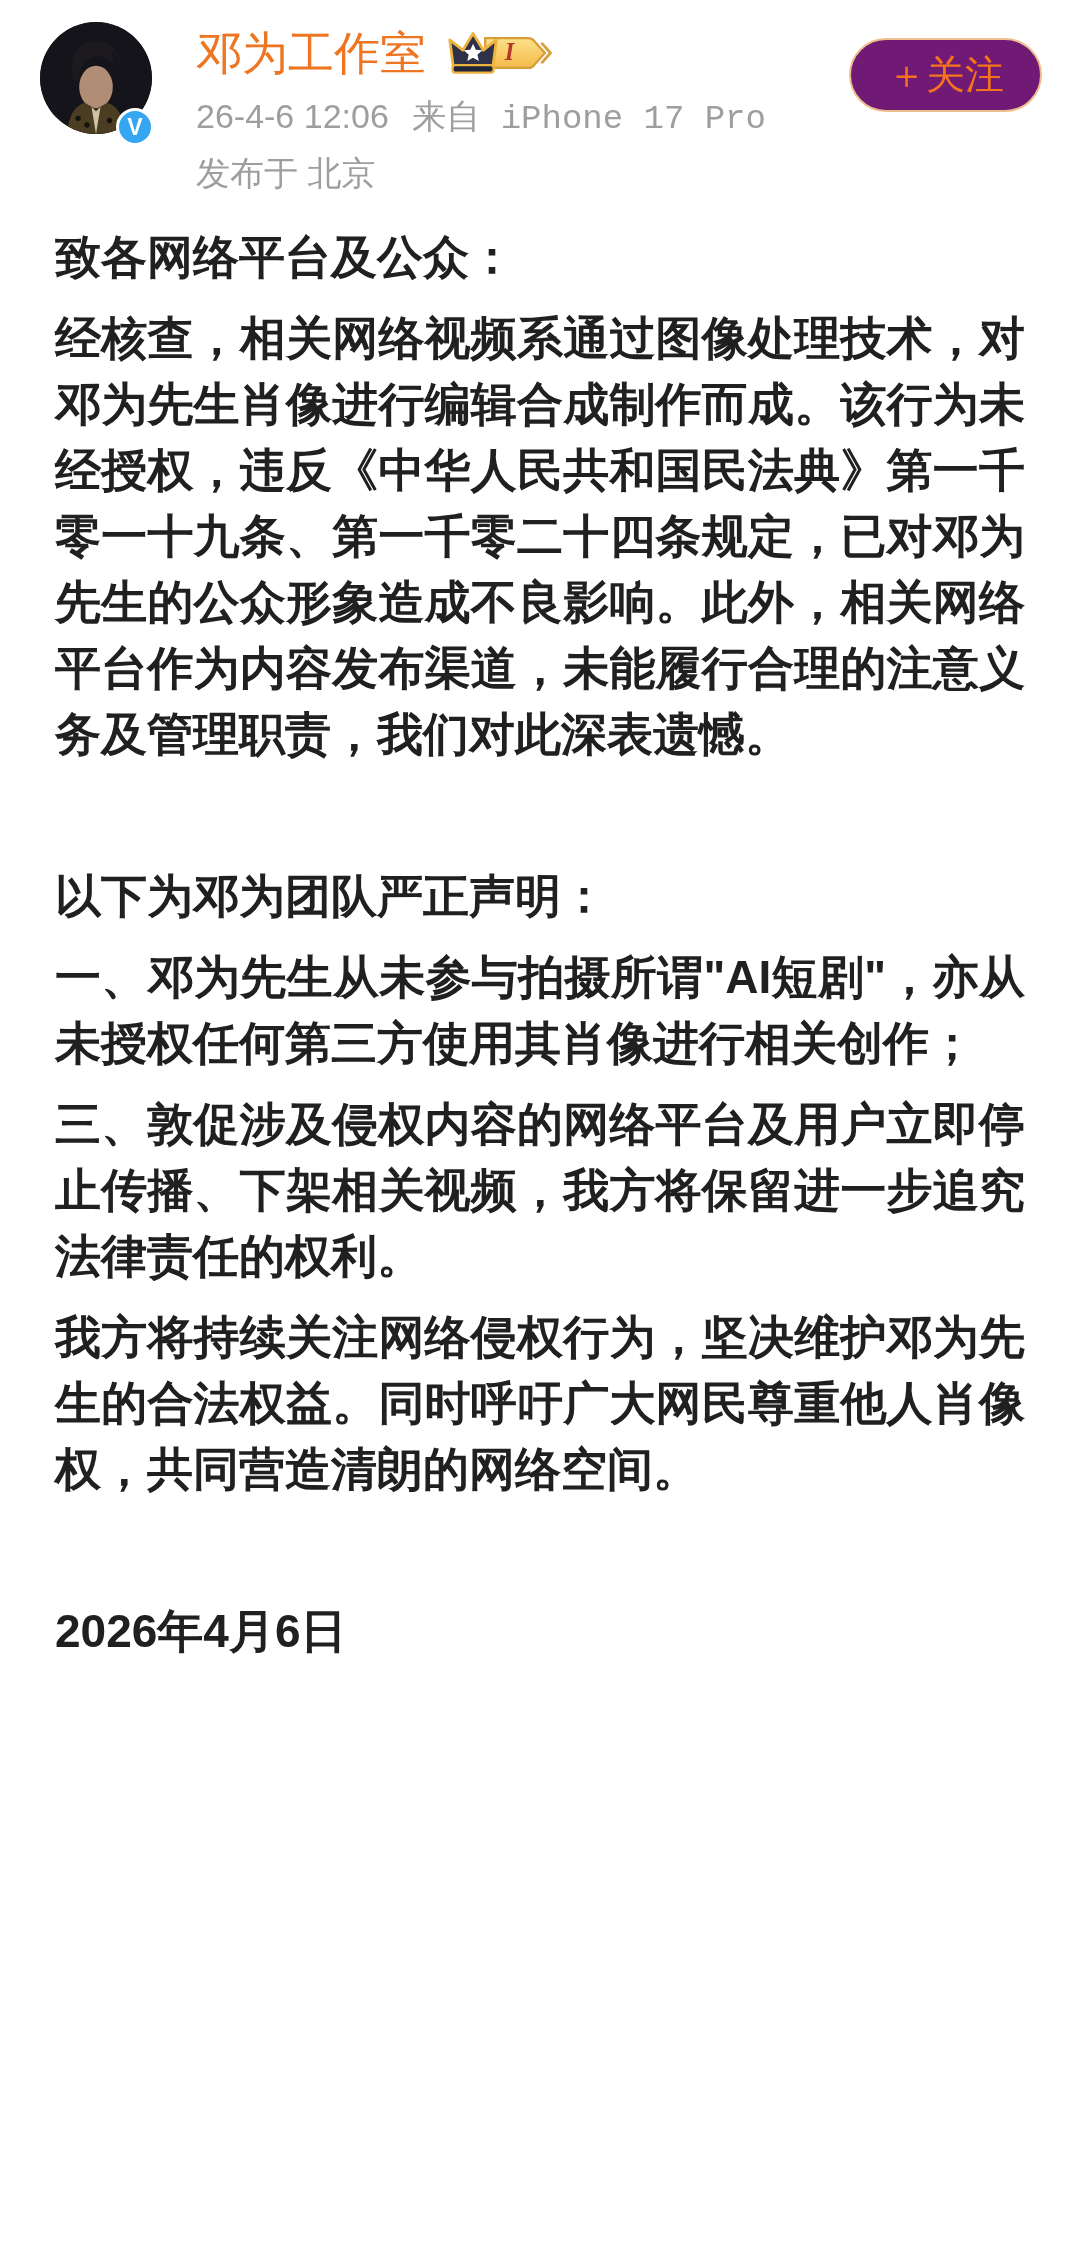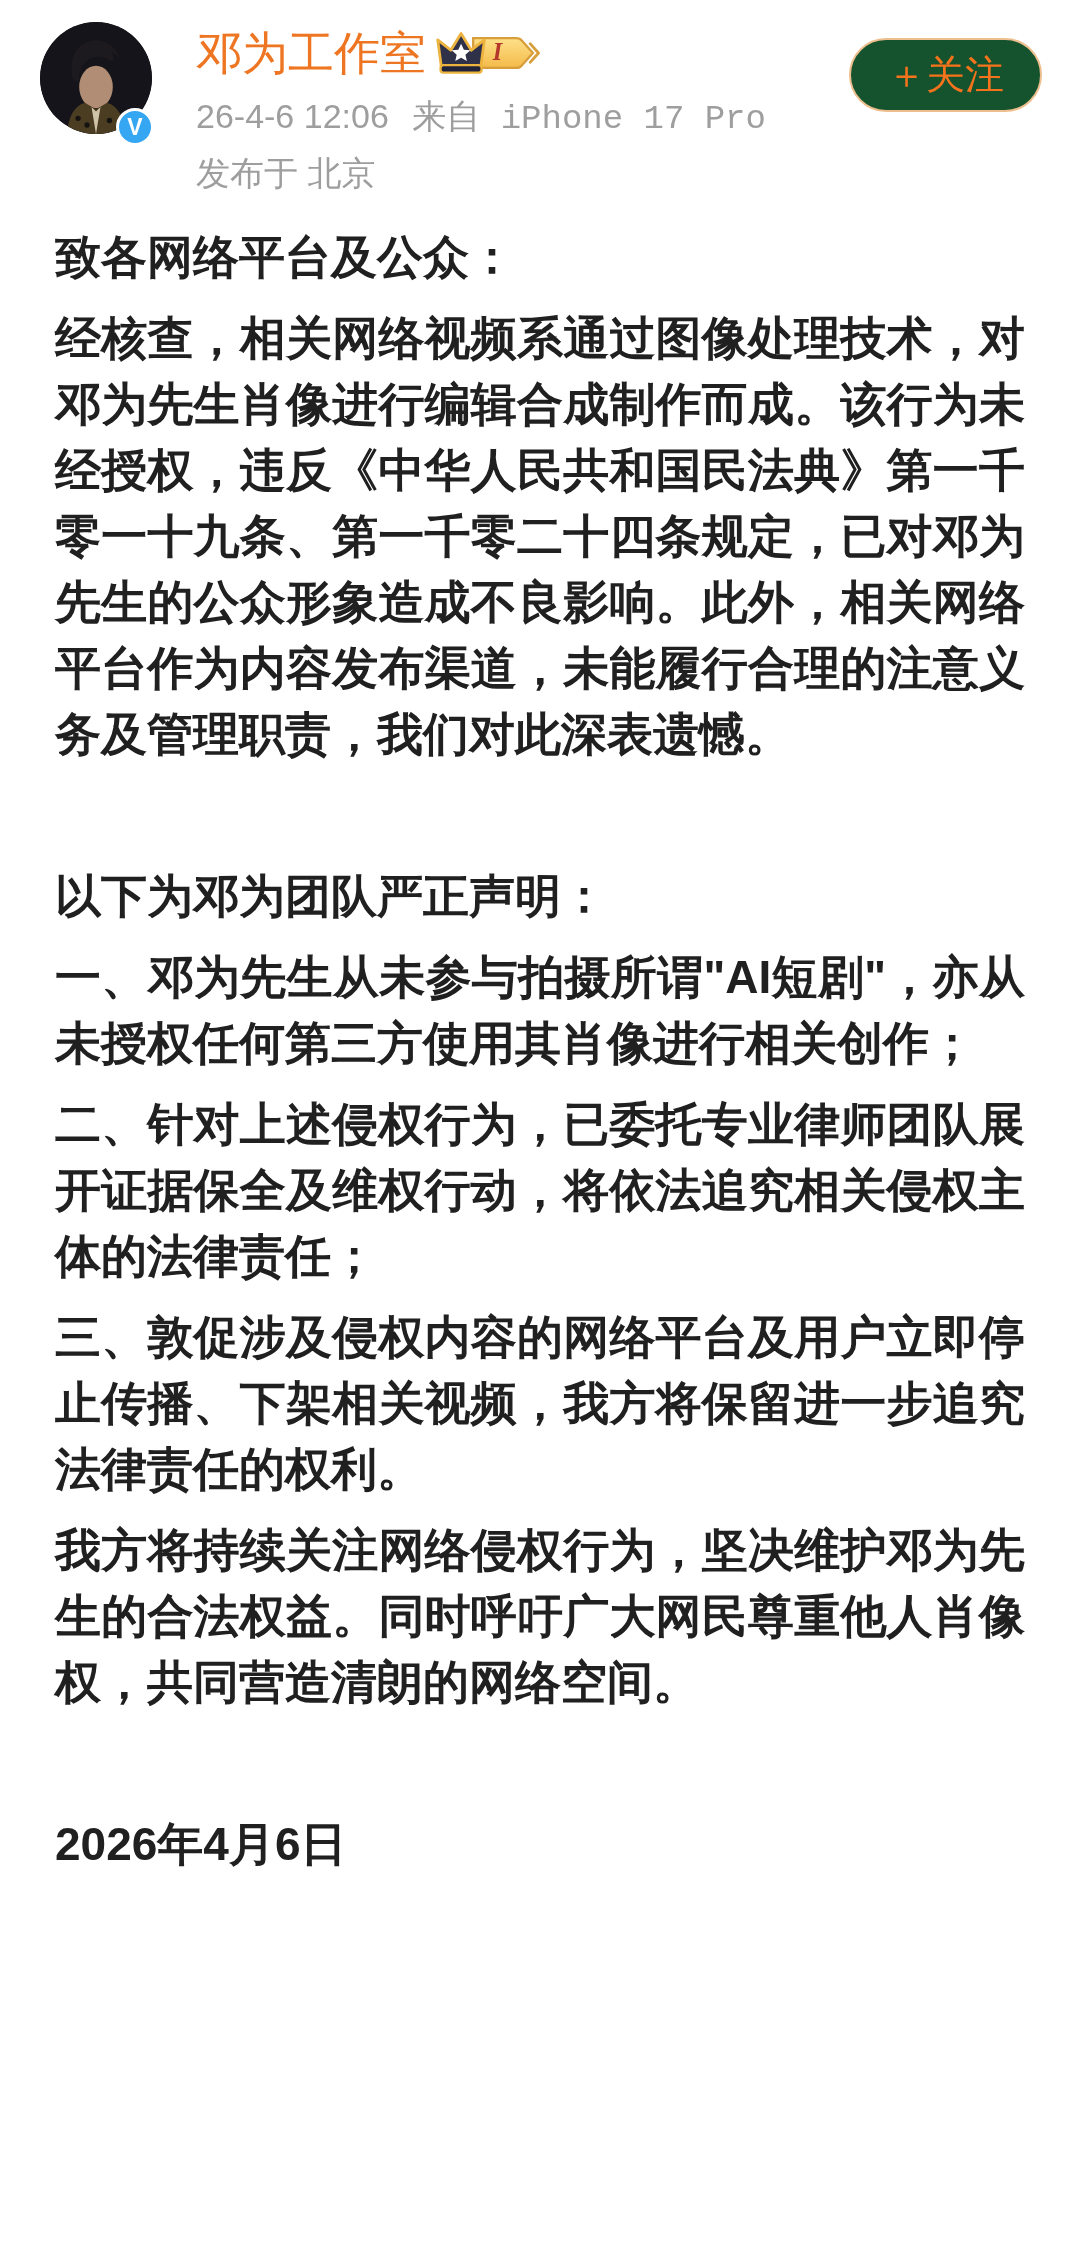--- a/index.html
+++ b/index.html
@@ -21,33 +21,33 @@
   .avatar svg{display:block;width:100%;height:100%;}
   .verified{
     position:absolute;left:76px;top:86px;
     width:38px;height:38px;border-radius:50%;
     background:#35a6f2;border:3px solid #ffffff;
     box-sizing:border-box;
     color:#fff;font-weight:bold;font-size:23px;line-height:32px;
     text-align:center;
   }
   .head-col{position:absolute;left:196px;top:24px;}
-  .name-row{display:flex;align-items:center;gap:8px;}
+  .name-row{display:flex;align-items:center;gap:20px;}
   .username{
     color:#ee7623;font-size:46px;font-weight:500;line-height:58px;
     white-space:nowrap;
   }
   .vip-badge{width:112px;height:56px;display:inline-block;}
   .meta-row{margin-top:12px;color:#9e9e9e;font-size:34px;line-height:44px;}
   .meta-row .src{margin-left:14px;font-family:Liberation Mono, monospace;}
   .meta-row2{margin-top:10px;color:#9e9e9e;font-size:34px;line-height:44px;}
   .follow-btn{
     position:absolute;right:38px;top:38px;
     height:74px;padding:0 36px;
-    background:#14532d;
+    background:#701a75;
     border:2.5px solid #eebf8e;border-radius:40px;
     color:#f5731c;font-size:39px;font-weight:400;
     display:flex;align-items:center;justify-content:center;
     font-family:Liberation Mono, monospace;cursor:pointer;
   }
   
   .body{padding:0 40px;margin-top:32px;}
   .body p{
     margin:15px;padding:0;
     font-size:46px;line-height:66px;
@@ -115,21 +115,20 @@
     <button class="follow-btn">＋关注</button>
   </div>
 
   <div class="body">
     <div id="post-text">
         <p>致各网络平台及公众：</p>
         <p>经核查，相关网络视频系通过图像处理技术，对邓为先生肖像进行编辑合成制作而成。该行为未经授权，违反《中华人民共和国民法典》第一千零一十九条、第一千零二十四条规定，已对邓为先生的公众形象造成不良影响。此外，相关网络平台作为内容发布渠道，未能履行合理的注意义务及管理职责，我们对此深表遗憾。</p>
         <p class="blank">&nbsp;</p>
         <p>以下为邓为团队严正声明：</p>
         <p>一、邓为先生从未参与拍摄所谓"AI短剧"，亦从未授权任何第三方使用其肖像进行相关创作；</p>
-        <p>二、针对上述侵权行为，已委托专业律师团队展开证据保全及维权行动，将依法追究相关侵权主体的法律责任；</p>
         <p>三、敦促涉及侵权内容的网络平台及用户立即停止传播、下架相关视频，我方将保留进一步追究法律责任的权利。</p>
         <p>我方将持续关注网络侵权行为，坚决维护邓为先生的合法权益。同时呼吁广大网民尊重他人肖像权，共同营造清朗的网络空间。</p>
         <p class="blank">&nbsp;</p>
       </div>
     <p class="date-line">2026年4月6日</p>
   </div>
 
 </div>
 
 </body></html>

